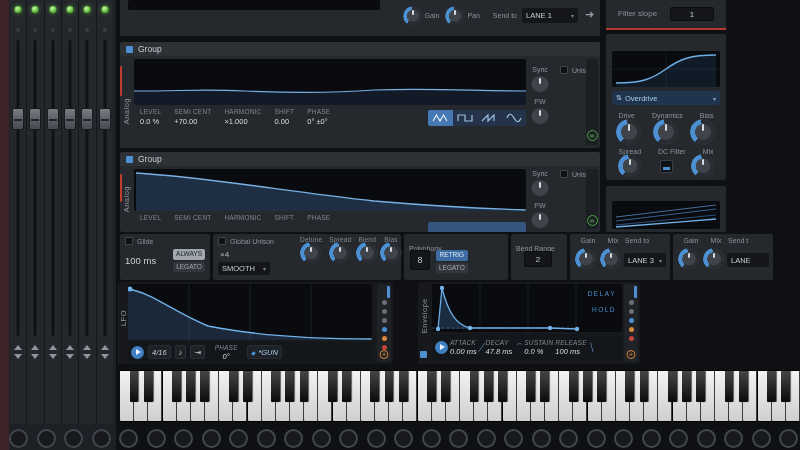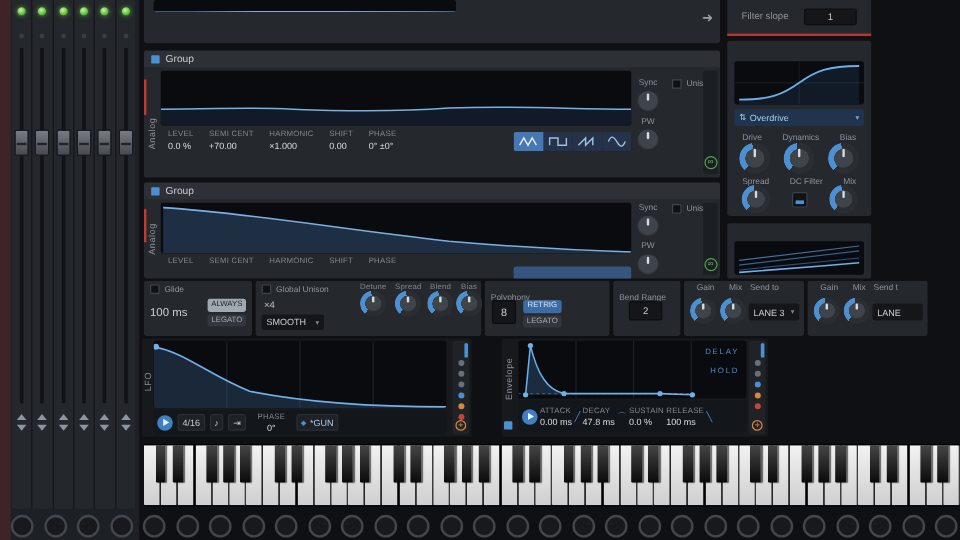--- a/index.html
+++ b/index.html
@@ -45,21 +45,21 @@
   .tri.down{top:354px;border-top:5px solid #8f959c;}
   .kbd{position:absolute;left:120px;top:370px;width:680px;height:52px;background:#000;}
   .wkey{position:absolute;top:1px;height:50px;background:linear-gradient(#f2f2f2,#cfcfcf);border-right:1px solid #3c3c3c;border-radius:0 0 1px 1px;}
   .bkey{position:absolute;top:1px;height:31px;background:linear-gradient(#454545,#0a0a0a);z-index:2;border-radius:0 0 1px 1px;box-shadow:1px 0 1px rgba(0,0,0,.6);}
   .orow{position:absolute;left:0;top:426px;width:800px;height:24px;display:flex;align-items:center;gap:8.5px;padding-left:9px;}
   .oknob{width:19px;height:19px;border-radius:50%;border:2px solid #42464d;background:#17191d;flex:none;}
   .sstrip{position:absolute;background:#1f2226;border-radius:2px;display:flex;flex-direction:column;align-items:center;gap:4px;padding-top:16px;}
   .sthumb{position:absolute;top:2px;right:1px;width:3px;height:12px;background:#4c90d2;border-radius:1px;}
   .slotdot{width:5px;height:5px;border-radius:50%;flex:none;}
   .addbtn{position:absolute;bottom:3px;left:50%;transform:translateX(-50%);width:9px;height:9px;border-radius:50%;border:1px solid #d9883c;color:#d9883c;font-size:8px;line-height:7px;text-align:center;}
-  .bbar{position:absolute;background:#13161a;border-radius:2px;display:flex;align-items:center;gap:4px;padding:0 3px;}
+  .bbar{position:absolute;background:#13161a;border-radius:2px;display:flex;align-items:center;gap:4px;padding:0 3px;font-style:italic;}
   .play{width:13px;height:13px;border-radius:50%;background:#3f7fc2;display:flex;align-items:center;justify-content:center;flex:none;}
   .play::after{content:'';border-left:5px solid #eaf2fa;border-top:3px solid transparent;border-bottom:3px solid transparent;margin-left:1px;}
   .ibox{background:#1e2126;border:1px solid #2b2f35;border-radius:2px;height:14px;display:flex;align-items:center;justify-content:center;font-size:7.5px;color:#c9cdd3;padding:0 3px;flex:none;}
   .ecol{display:flex;flex-direction:column;align-items:flex-start;gap:1px;flex:none;}
   .mini{font-size:8px;color:#5f88b5;flex:none;}
   .sqtoggle{width:13px;height:13px;background:#101316;border:1px solid #3c4046;border-radius:2px;position:relative;}
   .sqtoggle::after{content:'';position:absolute;left:2px;right:2px;bottom:2px;height:3px;background:#4c90d2;}
   .ftl{font-style:italic;font-size:9px;color:#aeb4bb;}
   .ftb{font-style:italic;font-weight:bold;font-size:9px;color:#eef1f4;}
   .dhlabel{position:absolute;color:#4c90d2;font-size:6.5px;letter-spacing:1.5px;}
@@ -119,20 +119,31 @@
         <div class="tri down"></div>
       </div>
     </div>
 </div>
 
 <div class="panel" style="left:120px;top:0;width:480px;height:36px;border-radius:0 0 2px 2px;">
   <div class="display" style="left:8px;top:0;width:252px;height:10px;">
     <svg width="252" height="10">
         <path d="M0,7 C60,7 140,6 252,7" stroke="#79b0e4" fill="none" stroke-width="1"></path>
       </svg>
+  </div>
+  <div class="abs crow" style="right:22px;top:8px;gap:5px;">
+    <div class="knob ring k14"></div>
+    <span class="lbl">Gain</span>
+    <div class="knob ring k14" style="margin-left:4px;"></div>
+    <span class="lbl">Pan</span>
+    <span class="lbl" style="margin-left:8px;">Send to</span>
+    <div class="dd" style="width:56px;height:15px;">
+        <span>LANE 1</span>
+        <span class="caret">▾</span>
+      </div>
   </div>
 </div>
 <div class="abs" style="left:585px;top:8px;color:#9aa0a7;font-size:11px;">➜</div>
 
 <div class="panel" style="left:606px;top:0;width:120px;height:30px;border-bottom:2px solid #b2392c;border-radius:0;">
   <span class="lbl" style="position:absolute;left:12px;top:9px;font-size:8px;">Filter slope</span>
   <div class="valbox" style="position:absolute;left:64px;top:7px;width:44px;height:14px;">1</div>
 </div>
 
 <div class="panel" style="left:606px;top:34px;width:120px;height:146px;">

